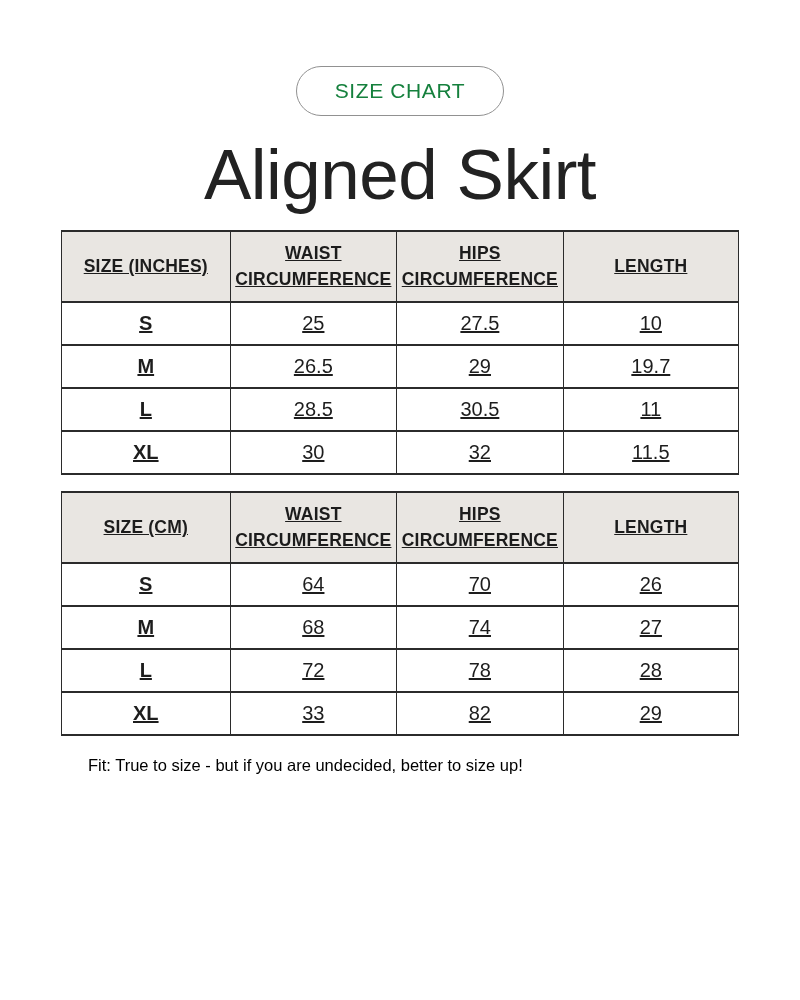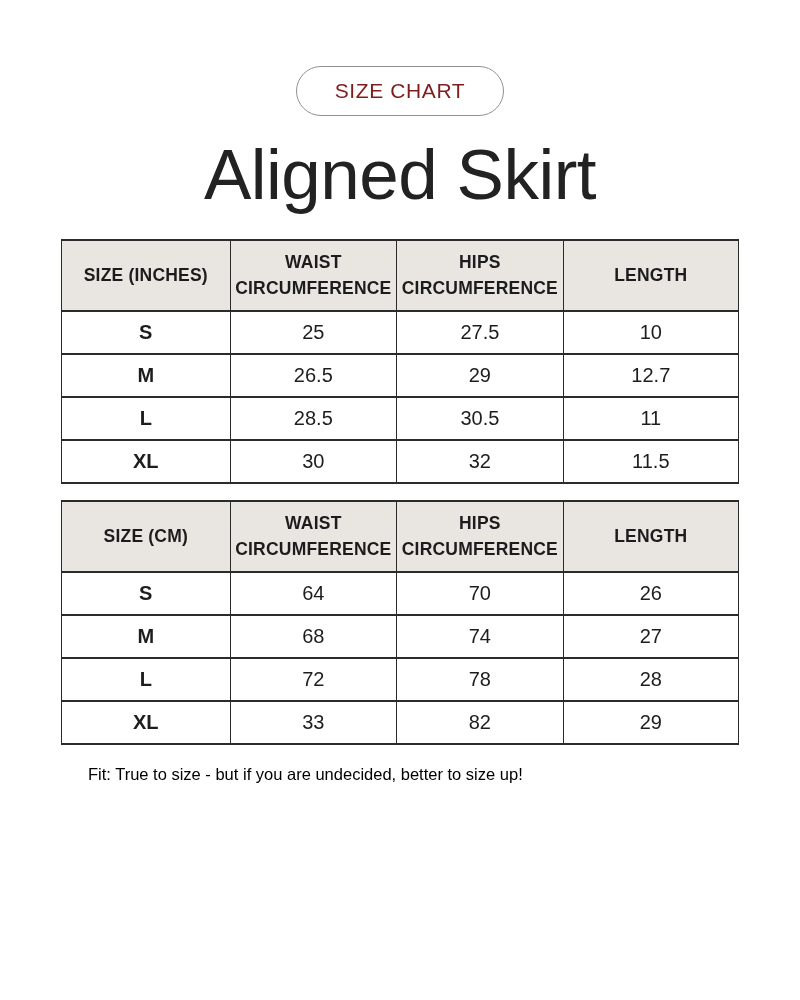--- a/index.html
+++ b/index.html
@@ -23,36 +23,37 @@
   
   .badge {
     width: fit-content;
     margin: 0 auto;
     padding: 12px 38px;
     border: 1.5px solid #919191;
     border-radius: 999px;
     font-size: 21px;
     font-weight: 500;
     letter-spacing: 0.6px;
-    color: #7f1d1d;
+    color: #15803d;
   }
   
   .title {
     margin: 20px 0 0 0;
     text-align: center;
     font-size: 71px;
     font-weight: 500;
     letter-spacing: -0.5px;
     color: #222222;
     line-height: 1.1;
   }
   
   .tables-wrap {
     width: 678px;
-    margin: 25px auto 0 auto;
+    margin: 16px auto 0 auto;
+    text-decoration: underline;
   }
   table.size-table {
     width: 678px;
     border-collapse: collapse;
     table-layout: fixed;
     margin-bottom: 16px;
   }
   table.size-table col.c1 { width: 24.9%; }
   table.size-table col.c2 { width: 24.6%; }
   table.size-table col.c3 { width: 24.6%; }
@@ -122,21 +123,21 @@
         <tr>
           <td class="size-cell">S</td>
           <td>25</td>
           <td>27.5</td>
           <td>10</td>
         </tr>
         <tr>
           <td class="size-cell">M</td>
           <td>26.5</td>
           <td>29</td>
-          <td>12.7</td>
+          <td>19.7</td>
         </tr>
         <tr>
           <td class="size-cell">L</td>
           <td>28.5</td>
           <td>30.5</td>
           <td>11</td>
         </tr>
         <tr>
           <td class="size-cell">XL</td>
           <td>30</td>

